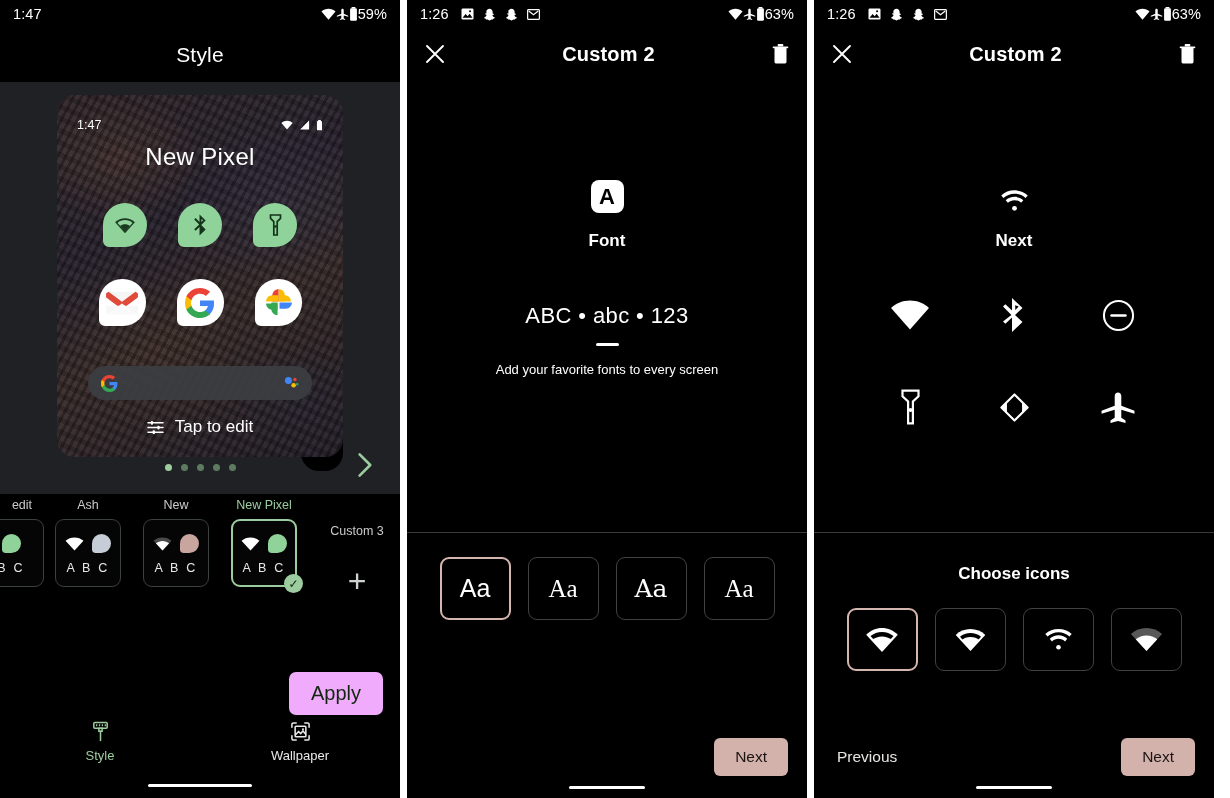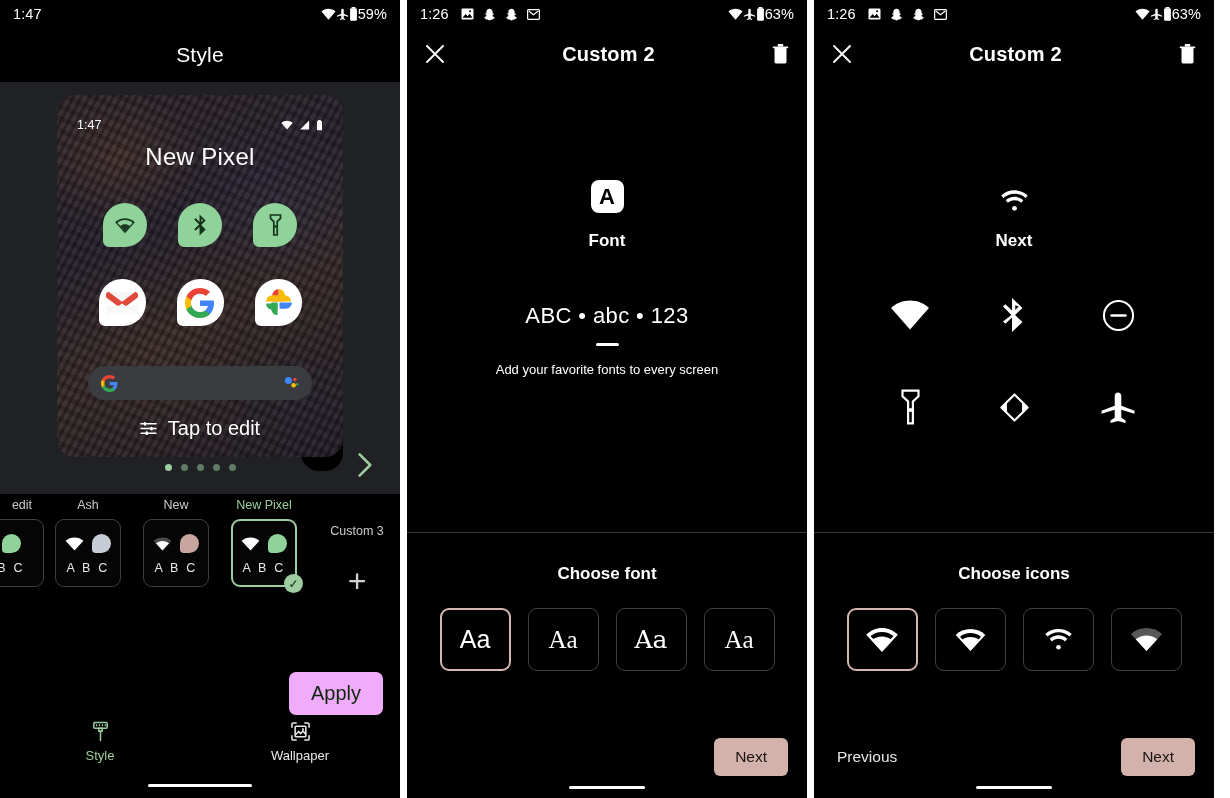--- a/index.html
+++ b/index.html
@@ -82,21 +82,21 @@
     display: flex; align-items: center; justify-content: center; overflow: hidden;
   }
   .searchbar {
     position: absolute; top: 271px; left: 31px; right: 31px; height: 34px; z-index: 3;
     background: rgba(60,62,66,.92); border-radius: 17px;
     display: flex; align-items: center; padding: 0 13px; justify-content: space-between;
   }
   .tap-edit {
     position: absolute; top: 322px; left: 0; right: 0; z-index: 3;
     display: flex; align-items: center; justify-content: center; gap: 11px;
-    font-size: 20px; color: #fff;
+    font-size: 17px; color: #fff;
   }
   .peek {
     position: absolute; right: 0; top: 14px; width: 42px; height: 362px;
     background: #000; border-radius: 18px;
   }
   .dots-row {
     position: absolute; bottom: 16px; left: 0; right: 0; height: 22px;
     display: flex; align-items: center; justify-content: center;
   }
   .dots { display: flex; gap: 9px; }
@@ -551,21 +551,20 @@
 
     <div class="hero">
       <div class="hero-badge">A</div>
       <div class="hero-title">Font</div>
       <div class="font-sample">ABC • abc • 123</div>
       <div class="sample-rule"></div>
       <div class="hero-desc">Add your favorite fonts to every screen</div>
     </div>
 
     <div class="chooser">
-      <div class="chooser-title">Choose font</div>
       <div class="opt-row">
         <div class="opt sel">
           <span class="opt-aa">Aa</span>
         </div>
         <div class="opt">
           <span class="opt-aa serif">Aa</span>
         </div>
         <div class="opt">
           <span class="opt-aa serif2">Aa</span>
         </div>

